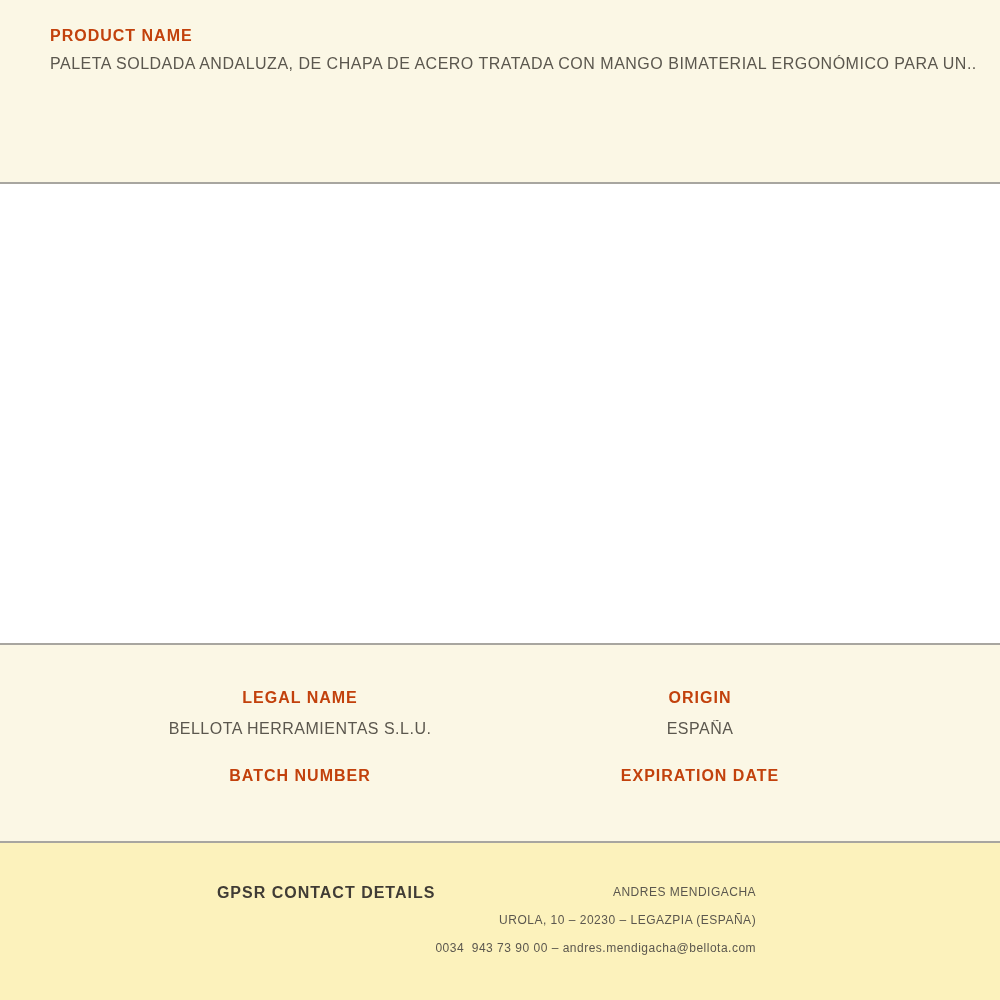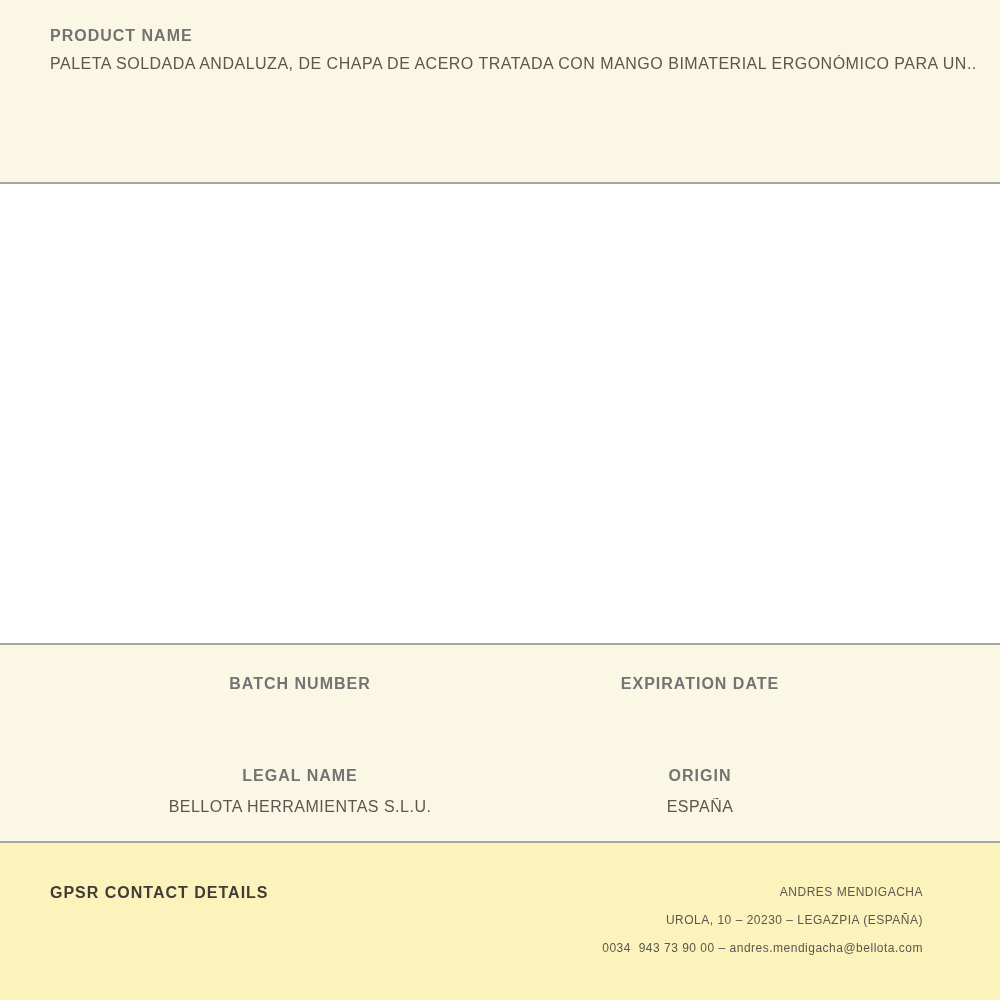--- a/index.html
+++ b/index.html
@@ -15,21 +15,21 @@
   .section-top {
     background: #fbf7e5;
     height: 184px;
     border-bottom: 2px solid #a8a6a0;
     padding: 27px 25px 0 50px;
     flex: none;
   }
   .field-label {
     font-size: 16px;
     font-weight: bold;
-    color: #737373;
+    color: #c2410c;
     letter-spacing: 1px;
     line-height: 17px;
   }
   .field-value {
     font-size: 16px;
     font-weight: normal;
     color: #5b574e;
     letter-spacing: 0.5px;
     line-height: 17px;
     white-space: nowrap;
@@ -68,21 +68,21 @@
     min-height: 17px;
     white-space: normal;
   }
 
   
   .section-contact {
     background: #fcf2bc;
     flex: 1;
     padding: 41px 77px 0 50px;
     display: flex;
-    justify-content: space-between;
+    justify-content: center;
     align-items: flex-start;
   }
   .contact-label {
     font-size: 16px;
     font-weight: bold;
     color: #403c35;
     letter-spacing: 1px;
     line-height: 17px;
   }
   .contact-lines { text-align: right; }
@@ -103,38 +103,38 @@
   <div class="section-top">
     <div>
       <div class="field-label">PRODUCT NAME</div>
       <div class="field-value value-name">PALETA SOLDADA ANDALUZA, DE CHAPA DE ACERO TRATADA CON MANGO BIMATERIAL ERGONÓMICO PARA UN...</div>
     </div>
   </div>
 
   <div class="section-middle"></div>
 
   <div class="section-info">
+    <div class="info-row row-2">
+      <div class="info-cell">
+        <div class="field-label">LEGAL NAME</div>
+        <div class="field-value">BELLOTA HERRAMIENTAS S.L.U.</div>
+      </div>
+      <div class="info-cell">
+        <div class="field-label">ORIGIN</div>
+        <div class="field-value">ESPAÑA</div>
+      </div>
+    </div>
     <div class="info-row row-1">
       <div class="info-cell">
         <div class="field-label">BATCH NUMBER</div>
         <div class="field-value"></div>
       </div>
       <div class="info-cell">
         <div class="field-label">EXPIRATION DATE</div>
         <div class="field-value"></div>
-      </div>
-    </div>
-    <div class="info-row row-2">
-      <div class="info-cell">
-        <div class="field-label">LEGAL NAME</div>
-        <div class="field-value">BELLOTA HERRAMIENTAS S.L.U.</div>
-      </div>
-      <div class="info-cell">
-        <div class="field-label">ORIGIN</div>
-        <div class="field-value">ESPAÑA</div>
       </div>
     </div>
   </div>
 
   <div class="section-contact">
     <div class="contact-label">GPSR CONTACT DETAILS</div>
     <div class="contact-lines">
       <div class="contact-line">ANDRES MENDIGACHA</div>
       <div class="contact-line">UROLA, 10 – 20230 – LEGAZPIA (ESPAÑA)</div>
       <div class="contact-line">0034  943 73 90 00 – andres.mendigacha@bellota.com</div>

